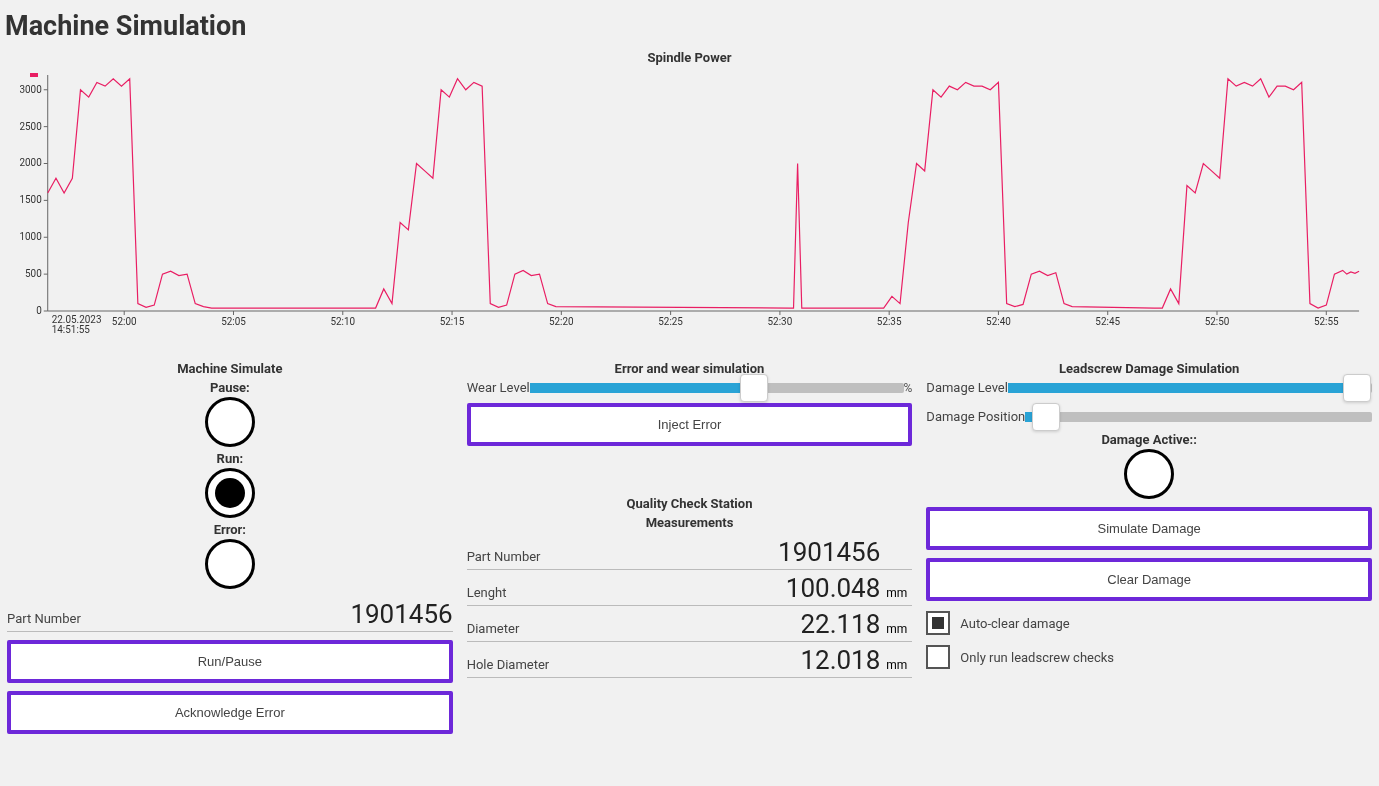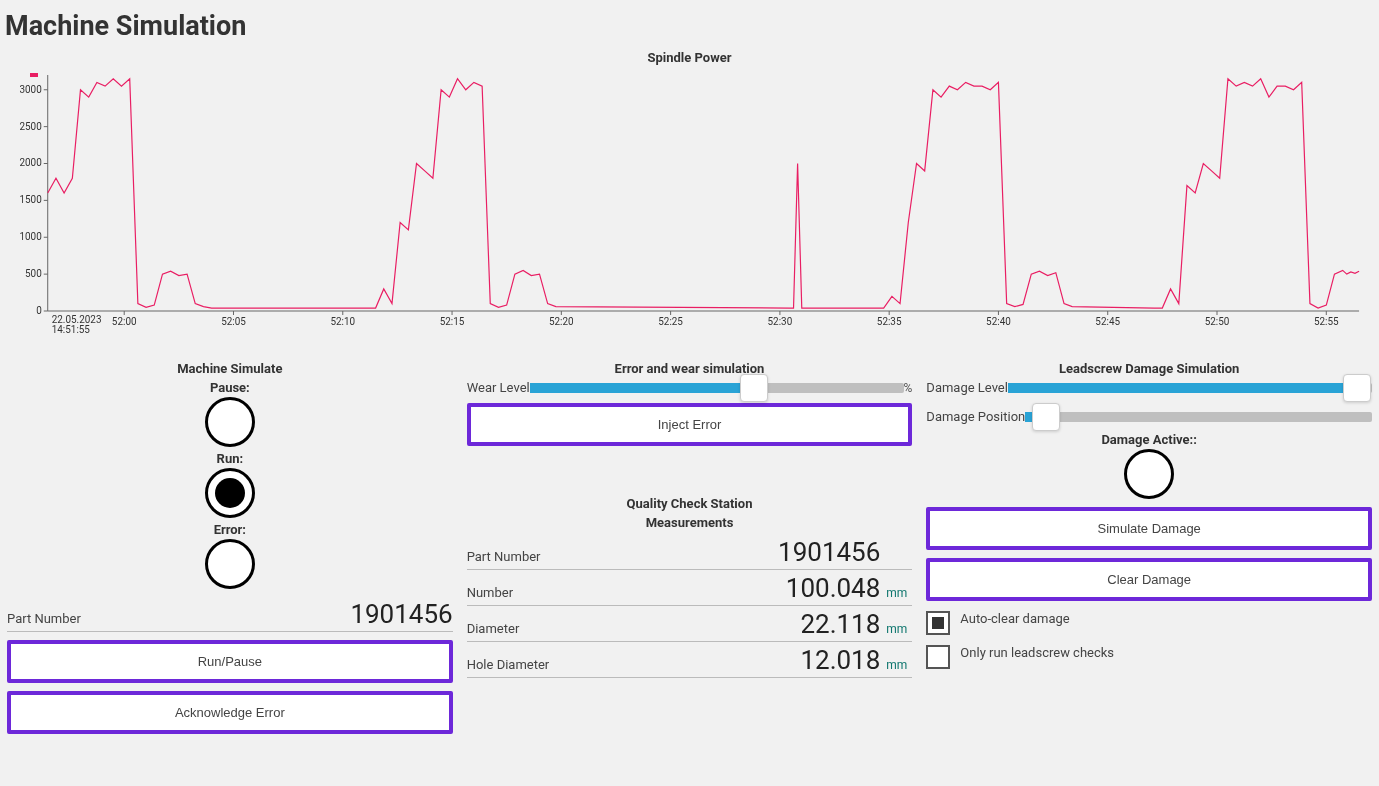--- a/index.html
+++ b/index.html
@@ -52,21 +52,21 @@
 
 .row-line { display:flex; align-items:baseline; border-bottom:1px solid #bbb; padding: 6px 0 2px; }
 .row-line .label { font-size:13px; color:#444; flex:0 0 auto; }
 .row-line .value { flex:1; text-align:right; font-size:26px; font-weight:400; color:#222; }
 
 .wide-btn {
   display:block; width:100%; text-align:center; font-size:13px; color:#444;
   background:#fff; border:4px solid #6d28d9; border-radius:2px; padding:10px 0; margin-top:8px; cursor:pointer;
 }
 
-.check-row { display:flex; align-items:flex-start; gap:10px; margin-top:10px; }
+.check-row { display:flex; align-items:center; gap:10px; margin-top:10px; }
 .check-box {
   width:24px; height:24px; border:2px solid #555; display:flex; align-items:center; justify-content:center; cursor:pointer; background:#fff;
 }
 .check-box .inner { width:12px; height:12px; background:#333; }
 .check-label { font-size:13px; color:#444; }
 
 .slider-row { display:flex; align-items:center; margin-bottom:8px; }
 .slider-label { font-size:13px; color:#444; flex:0 0 auto; }
 .slider-track {
   position:relative; flex:1; height:10px; background:#bfbfbf; border-radius:2px;
@@ -78,21 +78,21 @@
   position:absolute; top:-9px; width:28px; height:28px; background:#fff; border:1px solid #ccc; border-radius:4px;
   transform:translateX(-50%);
   box-shadow:0 1px 3px rgba(0,0,0,0.15);
 }
 .slider-unit { font-size:12px; color:#555; }
 
 .q-station { margin-top:50px; }
 .q-row { display:flex; align-items:baseline; border-bottom:1px solid #bbb; padding:3px 0 2px; }
 .q-row .ql { font-size:13px; color:#444; flex:0 0 auto; }
 .q-row .qv { flex:1; text-align:right; font-size:26px; color:#222; }
-.q-row .qu { font-size:12px; color:#0f766e; margin-left:6px; flex:0 0 auto; width:26px; }
+.q-row .qu { font-size:12px; color:#000000; margin-left:6px; flex:0 0 auto; width:26px; }
 </style>
 </head>
 <body>
 
 <div class="page">
   <h1>Machine Simulation</h1>
 
   <div class="chart-title">Spindle Power</div>
 
   <div class="chart-area">
@@ -180,21 +180,21 @@
       <div class="q-station">
         <div class="section-title">Quality Check Station</div>
         <div class="section-sub">Measurements</div>
         <div id="quality-rows">
             <div class="q-row">
               <span class="ql">Part Number</span>
               <span class="qv">1901456</span>
               <span class="qu"></span>
             </div>
             <div class="q-row">
-              <span class="ql">Number</span>
+              <span class="ql">Lenght</span>
               <span class="qv">100.048</span>
               <span class="qu">mm</span>
             </div>
             <div class="q-row">
               <span class="ql">Diameter</span>
               <span class="qv">22.118</span>
               <span class="qu">mm</span>
             </div>
             <div class="q-row">
               <span class="ql">Hole Diameter</span>

